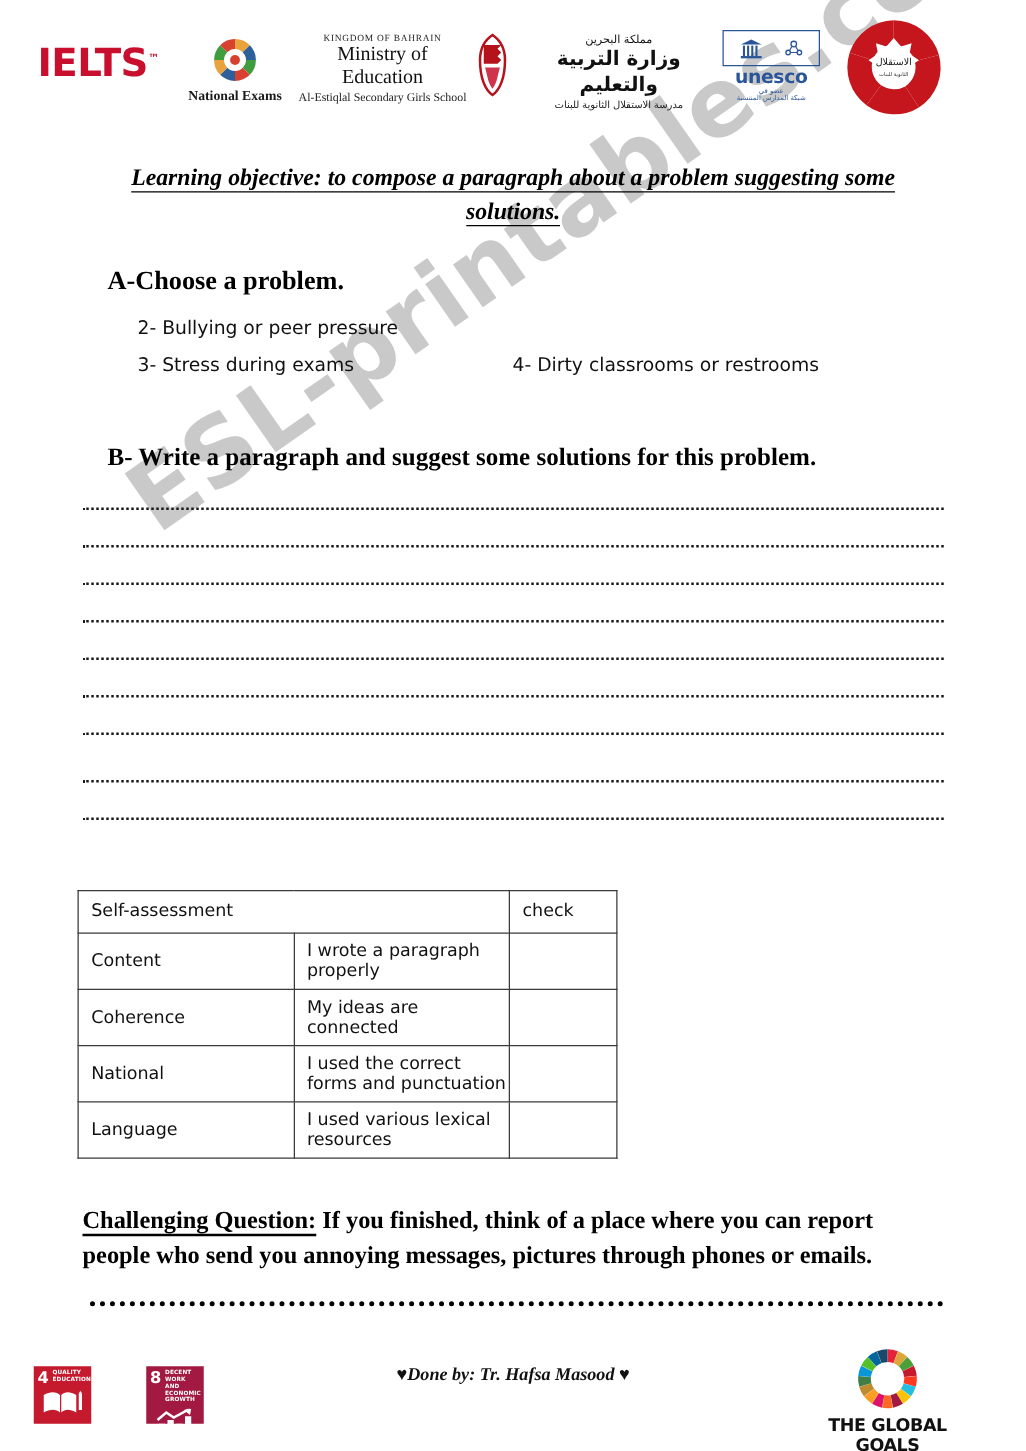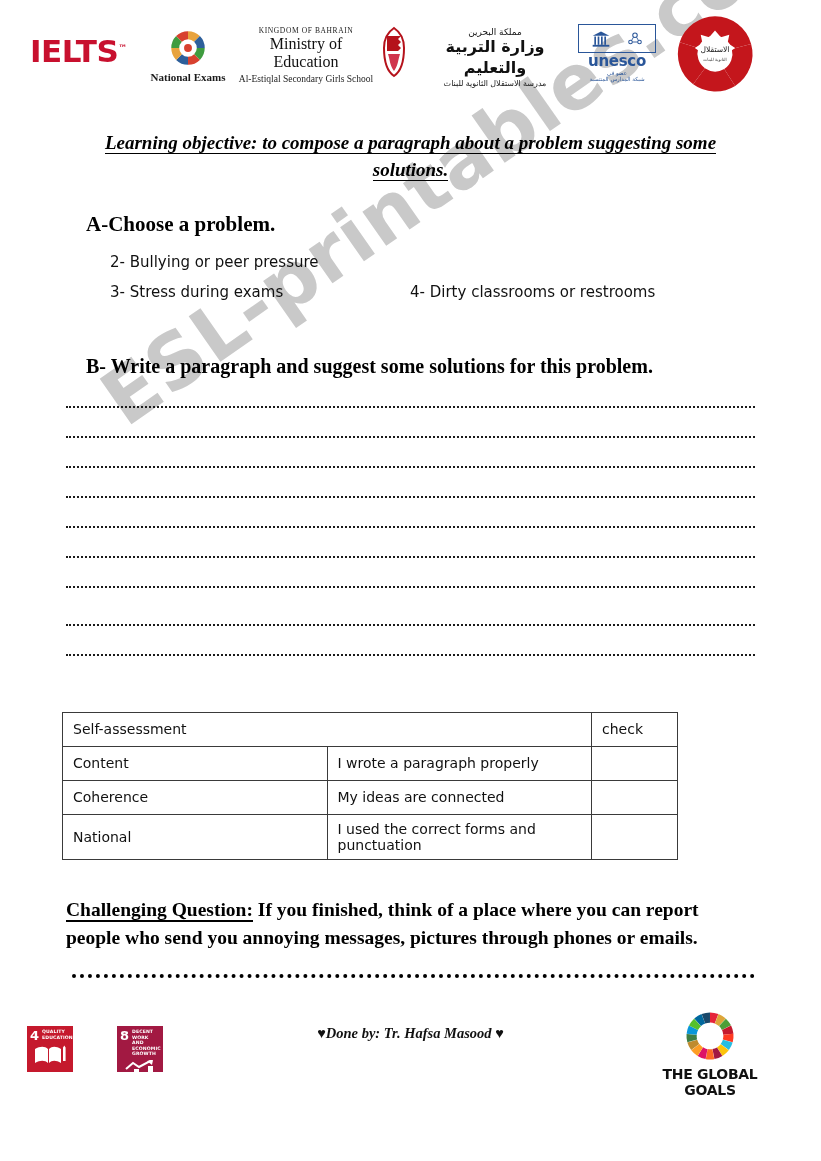--- a/index.html
+++ b/index.html
@@ -194,21 +194,21 @@
     margin: 0 66px 0 66px;
     border-bottom: 2px dotted #1a1a1a;
   }
   .dline.sp-normal { margin-top: 28px; }
   .dline.sp-wide   { margin-top: 36px; }
 
   
   .table-wrap { margin: 56px 0 0 62px; }
   table.sat {
     border-collapse: collapse;
-    width: 616px;
+    width: 432px;
     table-layout: fixed;
   }
   table.sat td {
     border: 1px solid #3a3a3a;
     font-family: "DejaVu Sans", sans-serif;
     font-size: 14px;
     color: #111;
     padding: 6px 0 6px 10px;
     height: 21px;
     vertical-align: middle;
@@ -428,20 +428,25 @@
             <td class="c-check"></td>
           </tr>
           <tr>
             <td class="c-crit">Coherence</td>
             <td class="c-stmt">My ideas are connected</td>
             <td class="c-check"></td>
           </tr>
           <tr>
             <td class="c-crit">National</td>
             <td class="c-stmt">I used the correct forms and punctuation</td>
+            <td class="c-check"></td>
+          </tr>
+          <tr>
+            <td class="c-crit">Language</td>
+            <td class="c-stmt">I used various lexical resources</td>
             <td class="c-check"></td>
           </tr>
         </tbody>
       </table>
     </div>
 
     <div class="challenge">
       <span class="lbl">Challenging Question:</span><span> If you finished, think of a place where you can report people who send you annoying messages, pictures through phones or emails.</span>
     </div>
 

